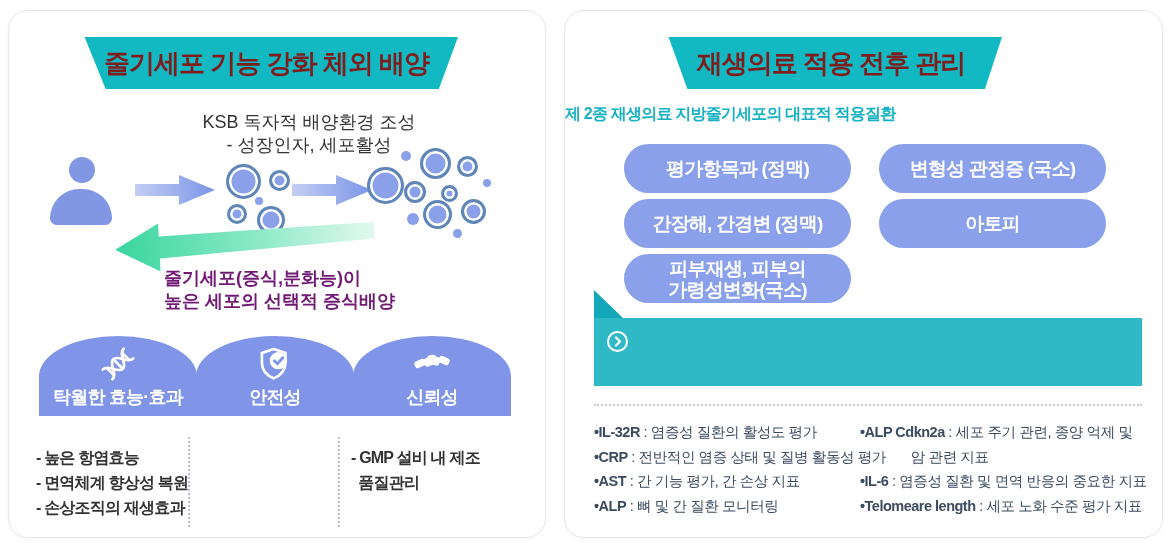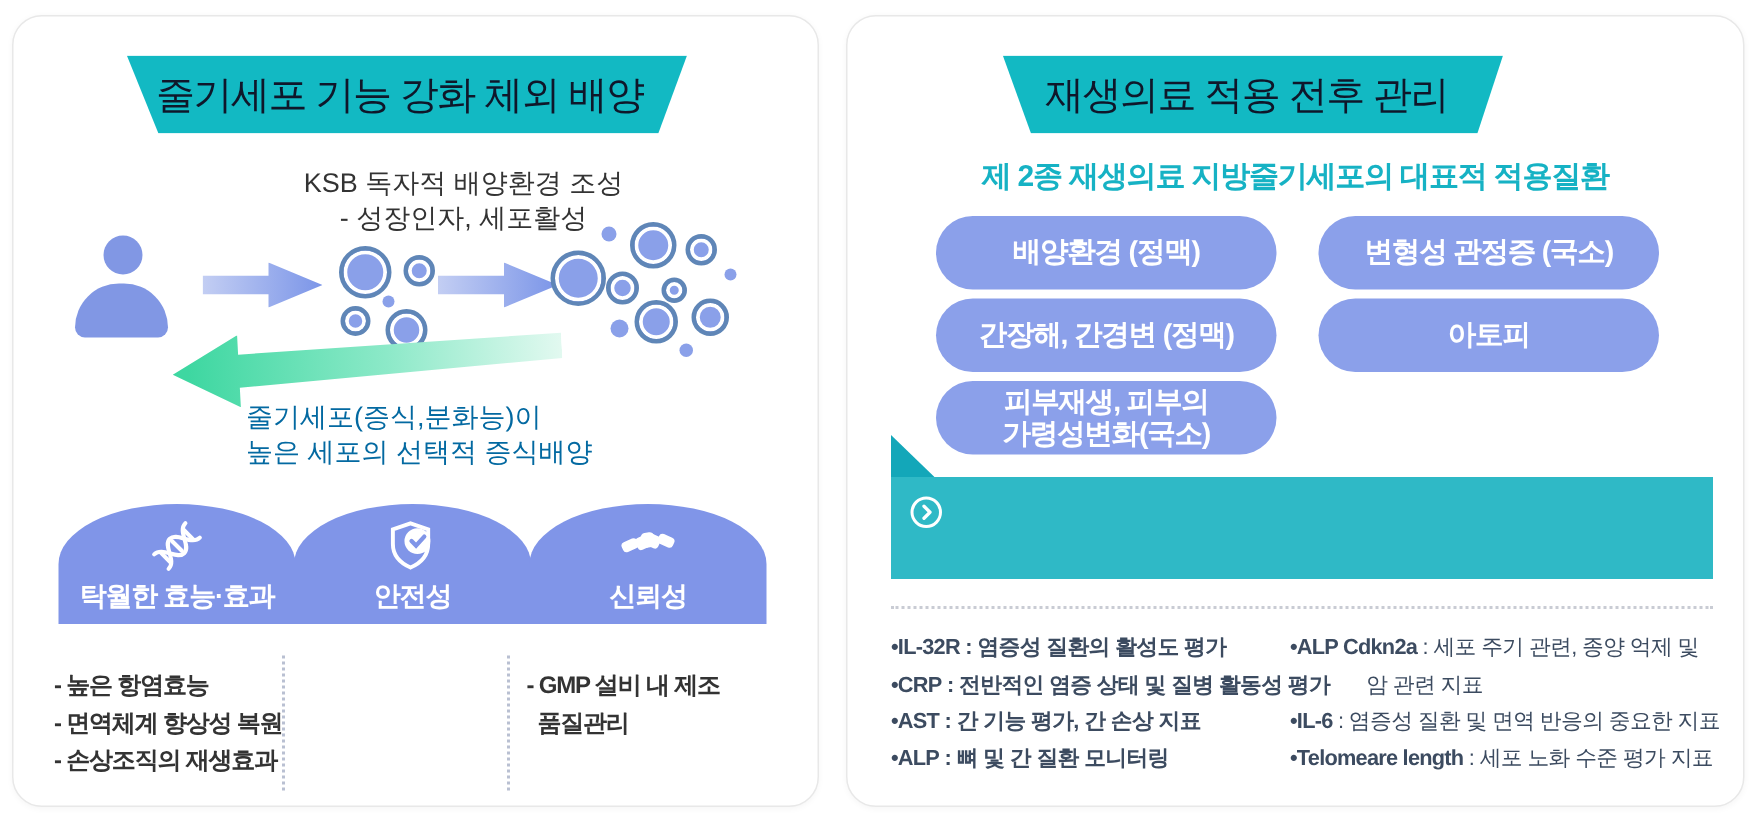--- a/index.html
+++ b/index.html
@@ -4,22 +4,22 @@
 <style>
   * { margin:0; padding:0; box-sizing:border-box; }
   body { background:#fff; font-family:"Liberation Sans","DejaVu Sans",sans-serif; }
   .page { position:relative; width:1170px; height:547px; background:#fff; overflow:hidden; }
 
   .card { position:absolute; top:10px; height:528px; background:#fff;
           border:1px solid #e8e8e8; border-radius:20px; box-shadow:0 1px 4px rgba(0,0,0,.04); }
   .card-left  { left:8px;   width:538px; }
   .card-right { left:564px; width:599px; }
 
-  .banner { position:absolute; top:26px; height:52px; background:#12b9c3; color:#0f172a;
-            font-weight:normal; font-size:26px; letter-spacing:-1px; text-align:center; line-height:52px;
+  .banner { position:absolute; top:26px; height:52px; background:#12b9c3; color:#7f1d1d;
+            font-weight:bold; font-size:26px; letter-spacing:-1px; text-align:center; line-height:52px;
             clip-path:polygon(2.5% 0, 100% 0, 95% 100%, 8% 100%); }
   .card-left  .banner { left:66px; width:383px; }
   .card-right .banner { left:95px; width:342px; }
 
   .ksb-note { position:absolute; left:140px; top:100px; width:320px; text-align:center;
               font-size:18px; color:#333; line-height:23px; font-weight:500; white-space:pre-line; }
 
   .p-head { position:absolute; left:60px;  top:146px; width:26px; height:26px; border-radius:50%; background:#8197e4; }
   .p-body { position:absolute; left:41px;  top:178px; width:62px; height:36px; border-radius:31px 31px 7px 7px; background:#8197e4; }
 
@@ -34,57 +34,57 @@
   .cluster2 { left:356px; top:132px; width:126px; height:96px; }
   .ring { position:absolute; border-radius:50%; background:#8aa0e9; border:3px solid #5f86b7;
           box-shadow:inset 0 0 0 2.5px #fff; }
   .dotc { position:absolute; border-radius:50%; background:#8aa0e9; }
 
   .green-arrow { position:absolute; left:106px; top:208px; width:260px; height:48px;
                  background:linear-gradient(90deg,#3ed7a1 4%,#8ce9c8 55%,#e2f9f0 100%);
                  clip-path:polygon(0 50%,17% 0,17% 27%,100% 20%,100% 55%,17% 73%,17% 100%);
                  transform:rotate(-3deg); }
 
-  .caption { position:absolute; left:155px; top:256px; font-size:18px; color:#0369a1;
-             line-height:23px; font-weight:400; white-space:pre-line; }
+  .caption { position:absolute; left:155px; top:256px; font-size:18px; color:#701a75;
+             line-height:23px; font-weight:700; white-space:pre-line; }
 
   .dome { position:absolute; top:325px; width:158px; height:80px; background:#8095e8;
           border-radius:158px 158px 0 0 / 80px 80px 0 0; text-align:center; color:#fff; }
   .dome-1 { left:30px; }  .dome-2 { left:187px; }  .dome-3 { left:344px;text-decoration:underline; }
   .dome .d-icon { margin-top:11px; height:38px; }
   .dome .d-label { position:absolute; bottom:7px; width:100%; font-size:18px; font-weight:bold; letter-spacing:-0.8px; }
 
   .fbul { position:absolute; top:434px; font-size:16px; font-weight:600; color:#333;
           line-height:25px; white-space:pre; letter-spacing:-0.8px; }
   .fbul-1 { left:27px; }  .fbul-2 { left:192px; }  .fbul-3 { left:342px; }
   .fsep { position:absolute; top:426px; height:90px; width:0; border-left:2px dotted #b9c0d2; }
   .fsep-1 { left:179px; }  .fsep-2 { left:329px; }
 
-  .subtitle { position:absolute; top:93px; width:100%; text-align:center; color:#16b2c4;
-              font-size:20px; font-weight:bold; letter-spacing:-0.8px; }
+  .subtitle { position:absolute; top:93px; width:100%; text-align:left; color:#16b2c4;
+              font-size:16px; font-weight:bold; letter-spacing:-0.8px; }
 
   .pill-grid { position:absolute; left:59px; top:133px; width:482px; display:grid;
                grid-template-columns:227px 227px; column-gap:28px; row-gap:6px; }
   .pill { height:49px; background:#8ba0ea; border-radius:25px; color:#fff; font-size:19px;
           font-weight:bold; display:flex; align-items:center; justify-content:center;
           text-align:center; white-space:pre-line; line-height:21px; letter-spacing:-0.8px; }
 
   .bubble-tail { position:absolute; left:29px; top:279px; width:30px; height:29px;
                  background:#13a7b9; clip-path:polygon(0 0,100% 100%,0 100%); }
   .band { position:absolute; left:29px; top:307px; width:548px; height:68px; background:#2fb9c6;
           display:flex; color:#fff; }
   .band-icon { flex:none; margin:13px 8px 0 13px; width:21px; height:21px; border:2px solid #fff;
                border-radius:50%; display:flex; align-items:center; justify-content:center; }
   .band-text { font-size:17px; font-weight:bold; line-height:24px; margin-top:10px;
                white-space:pre; letter-spacing:-0.8px; }
 
   .dotline { position:absolute; left:29px; top:393px; width:548px; height:0; border-top:2px dotted #c9ccd4; }
 
   .bm-col { position:absolute; top:409px; font-size:14.5px; color:#3c4b60; line-height:24.5px; }
-  .bm-left  { left:29px;font-weight:bold; }
+  .bm-left  { left:29px; }
   .bm-right { left:295px; }
   .bm { white-space:pre; letter-spacing:-0.4px; }
   .bm b { letter-spacing:-0.5px; }
 </style>
 </head>
 <body>
 
 <div class="page">
 
   <section class="card card-left">
@@ -182,21 +182,21 @@
 
   <section class="card card-right">
 
     <div class="banner">
       <span>재생의료 적용 전후 관리</span>
     </div>
 
     <div class="subtitle">제 2종 재생의료 지방줄기세포의 대표적 적용질환</div>
 
     <div class="pill-grid">
-      <div class="pill">배양환경 (정맥)</div>
+      <div class="pill">평가항목과 (정맥)</div>
       <div class="pill">변형성 관정증 (국소)</div>
       <div class="pill">간장해, 간경변 (정맥)</div>
       <div class="pill">아토피</div>
       <div class="pill">피부재생, 피부의
 가령성변화(국소)</div>
     </div>
 
     <div class="bubble-tail"></div>
 
     <div class="band">

